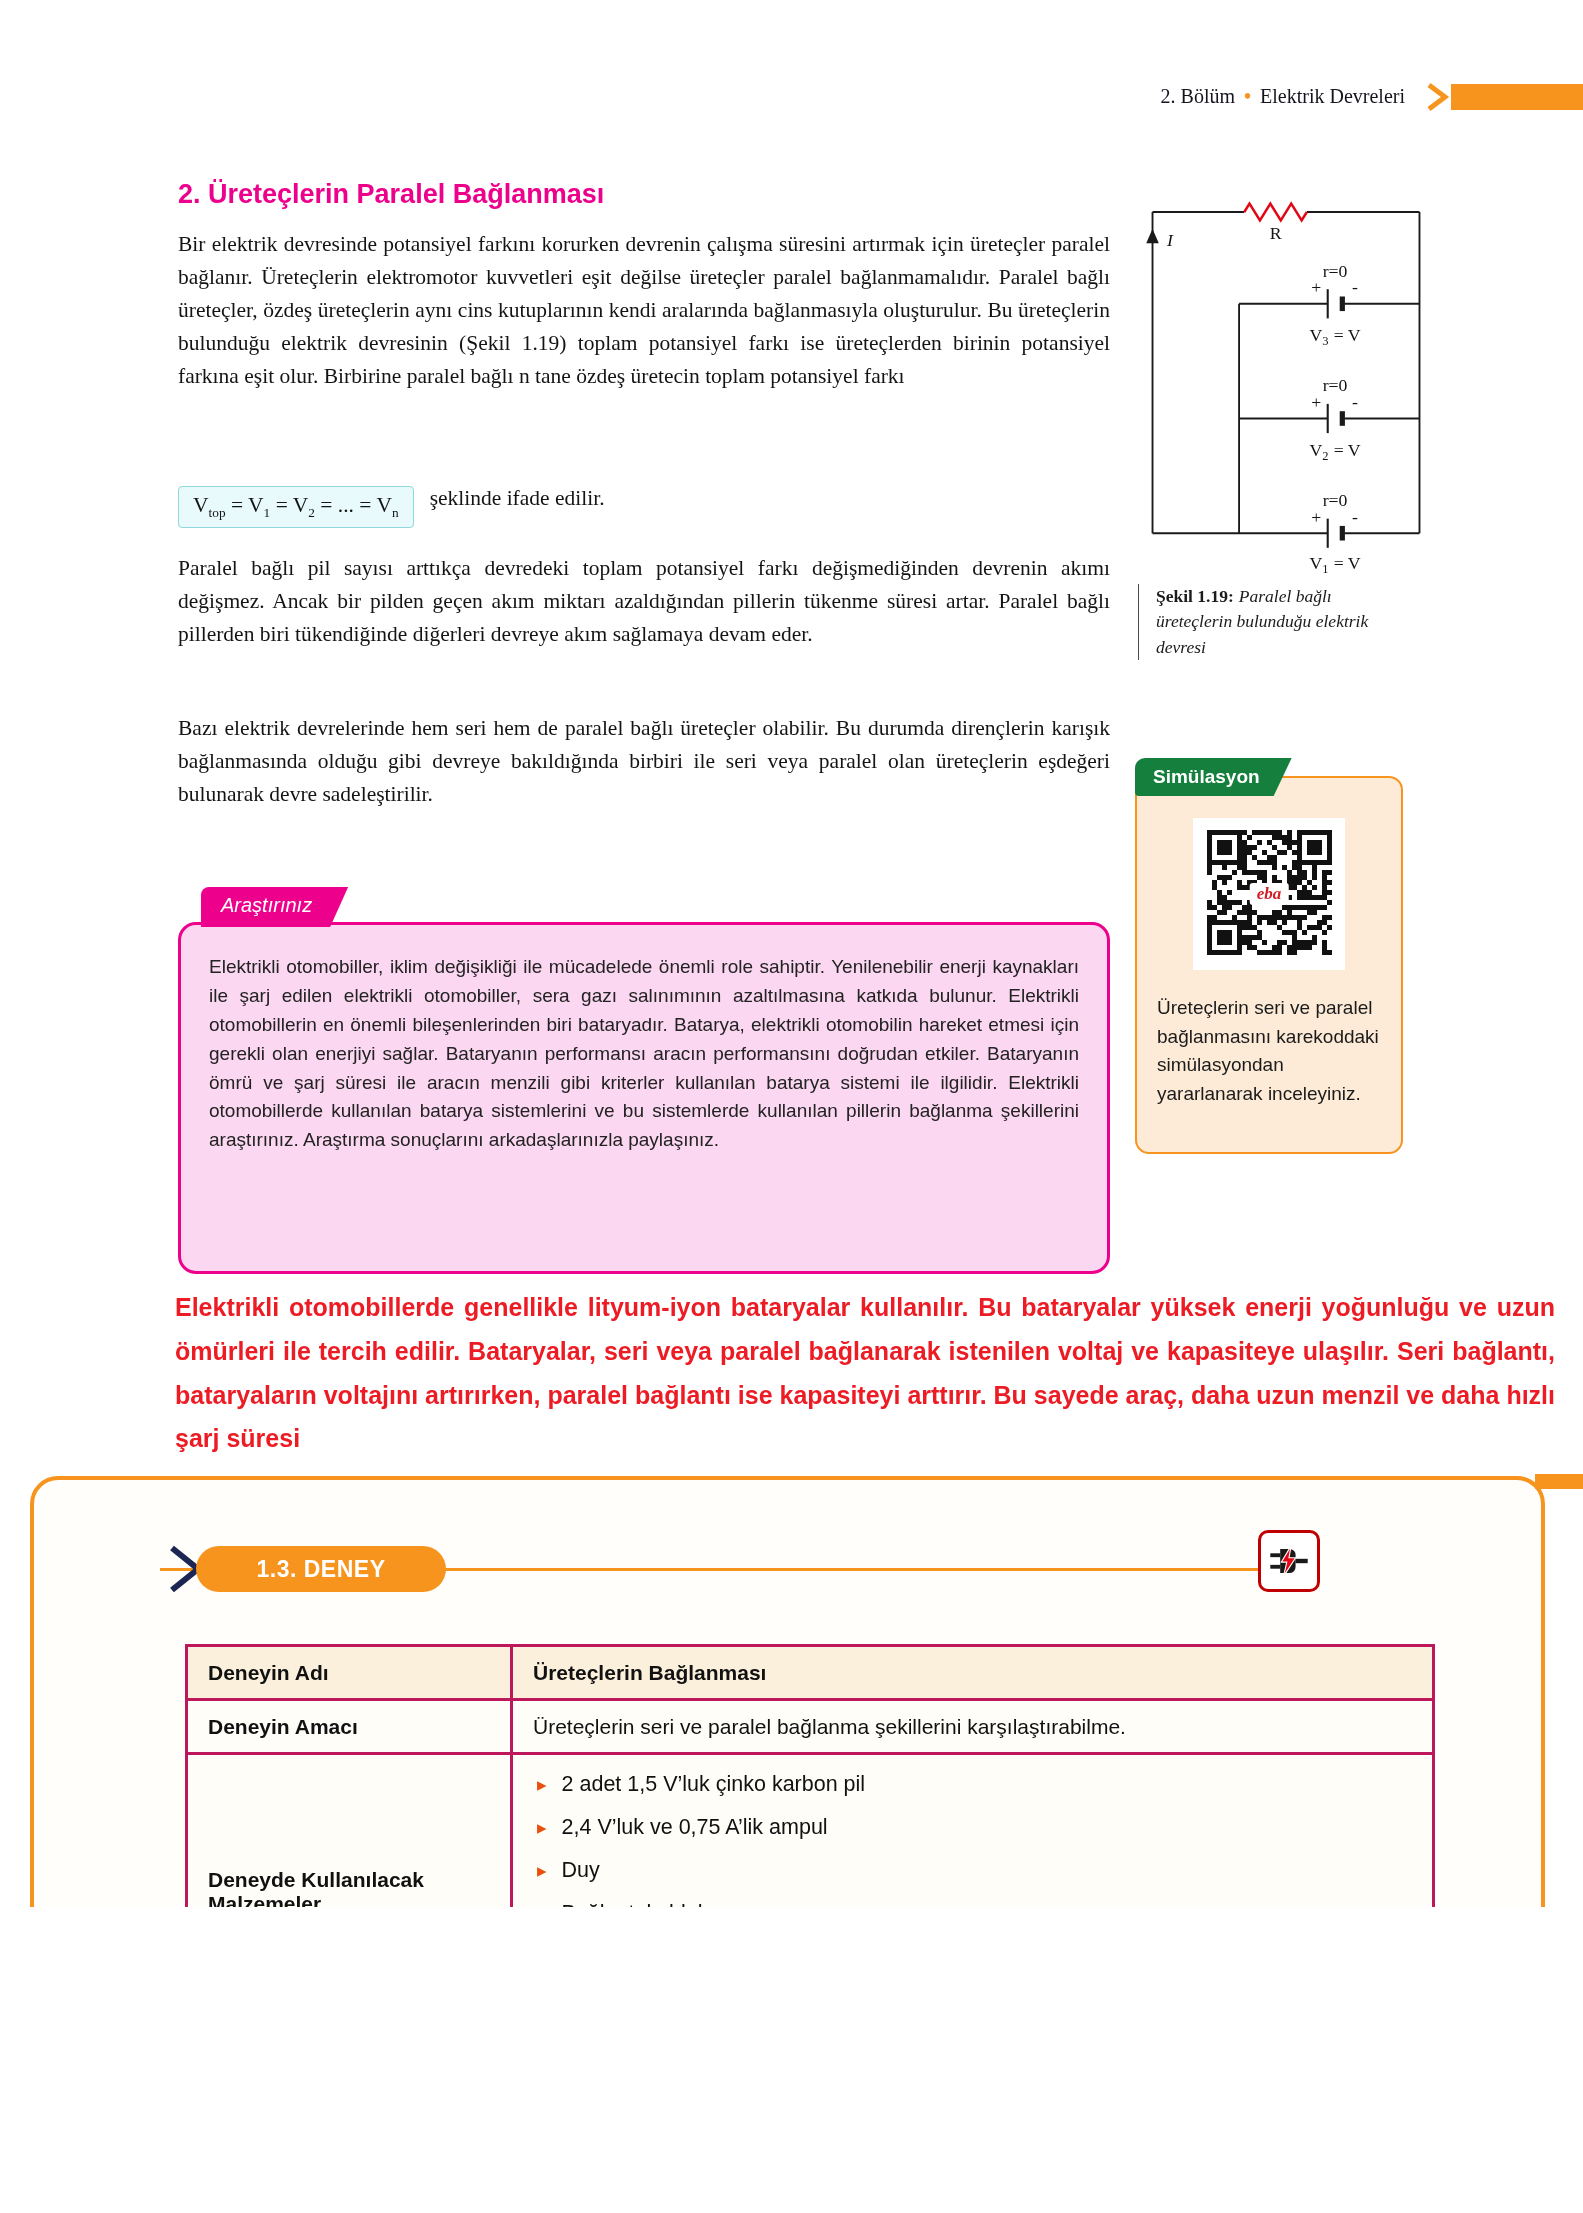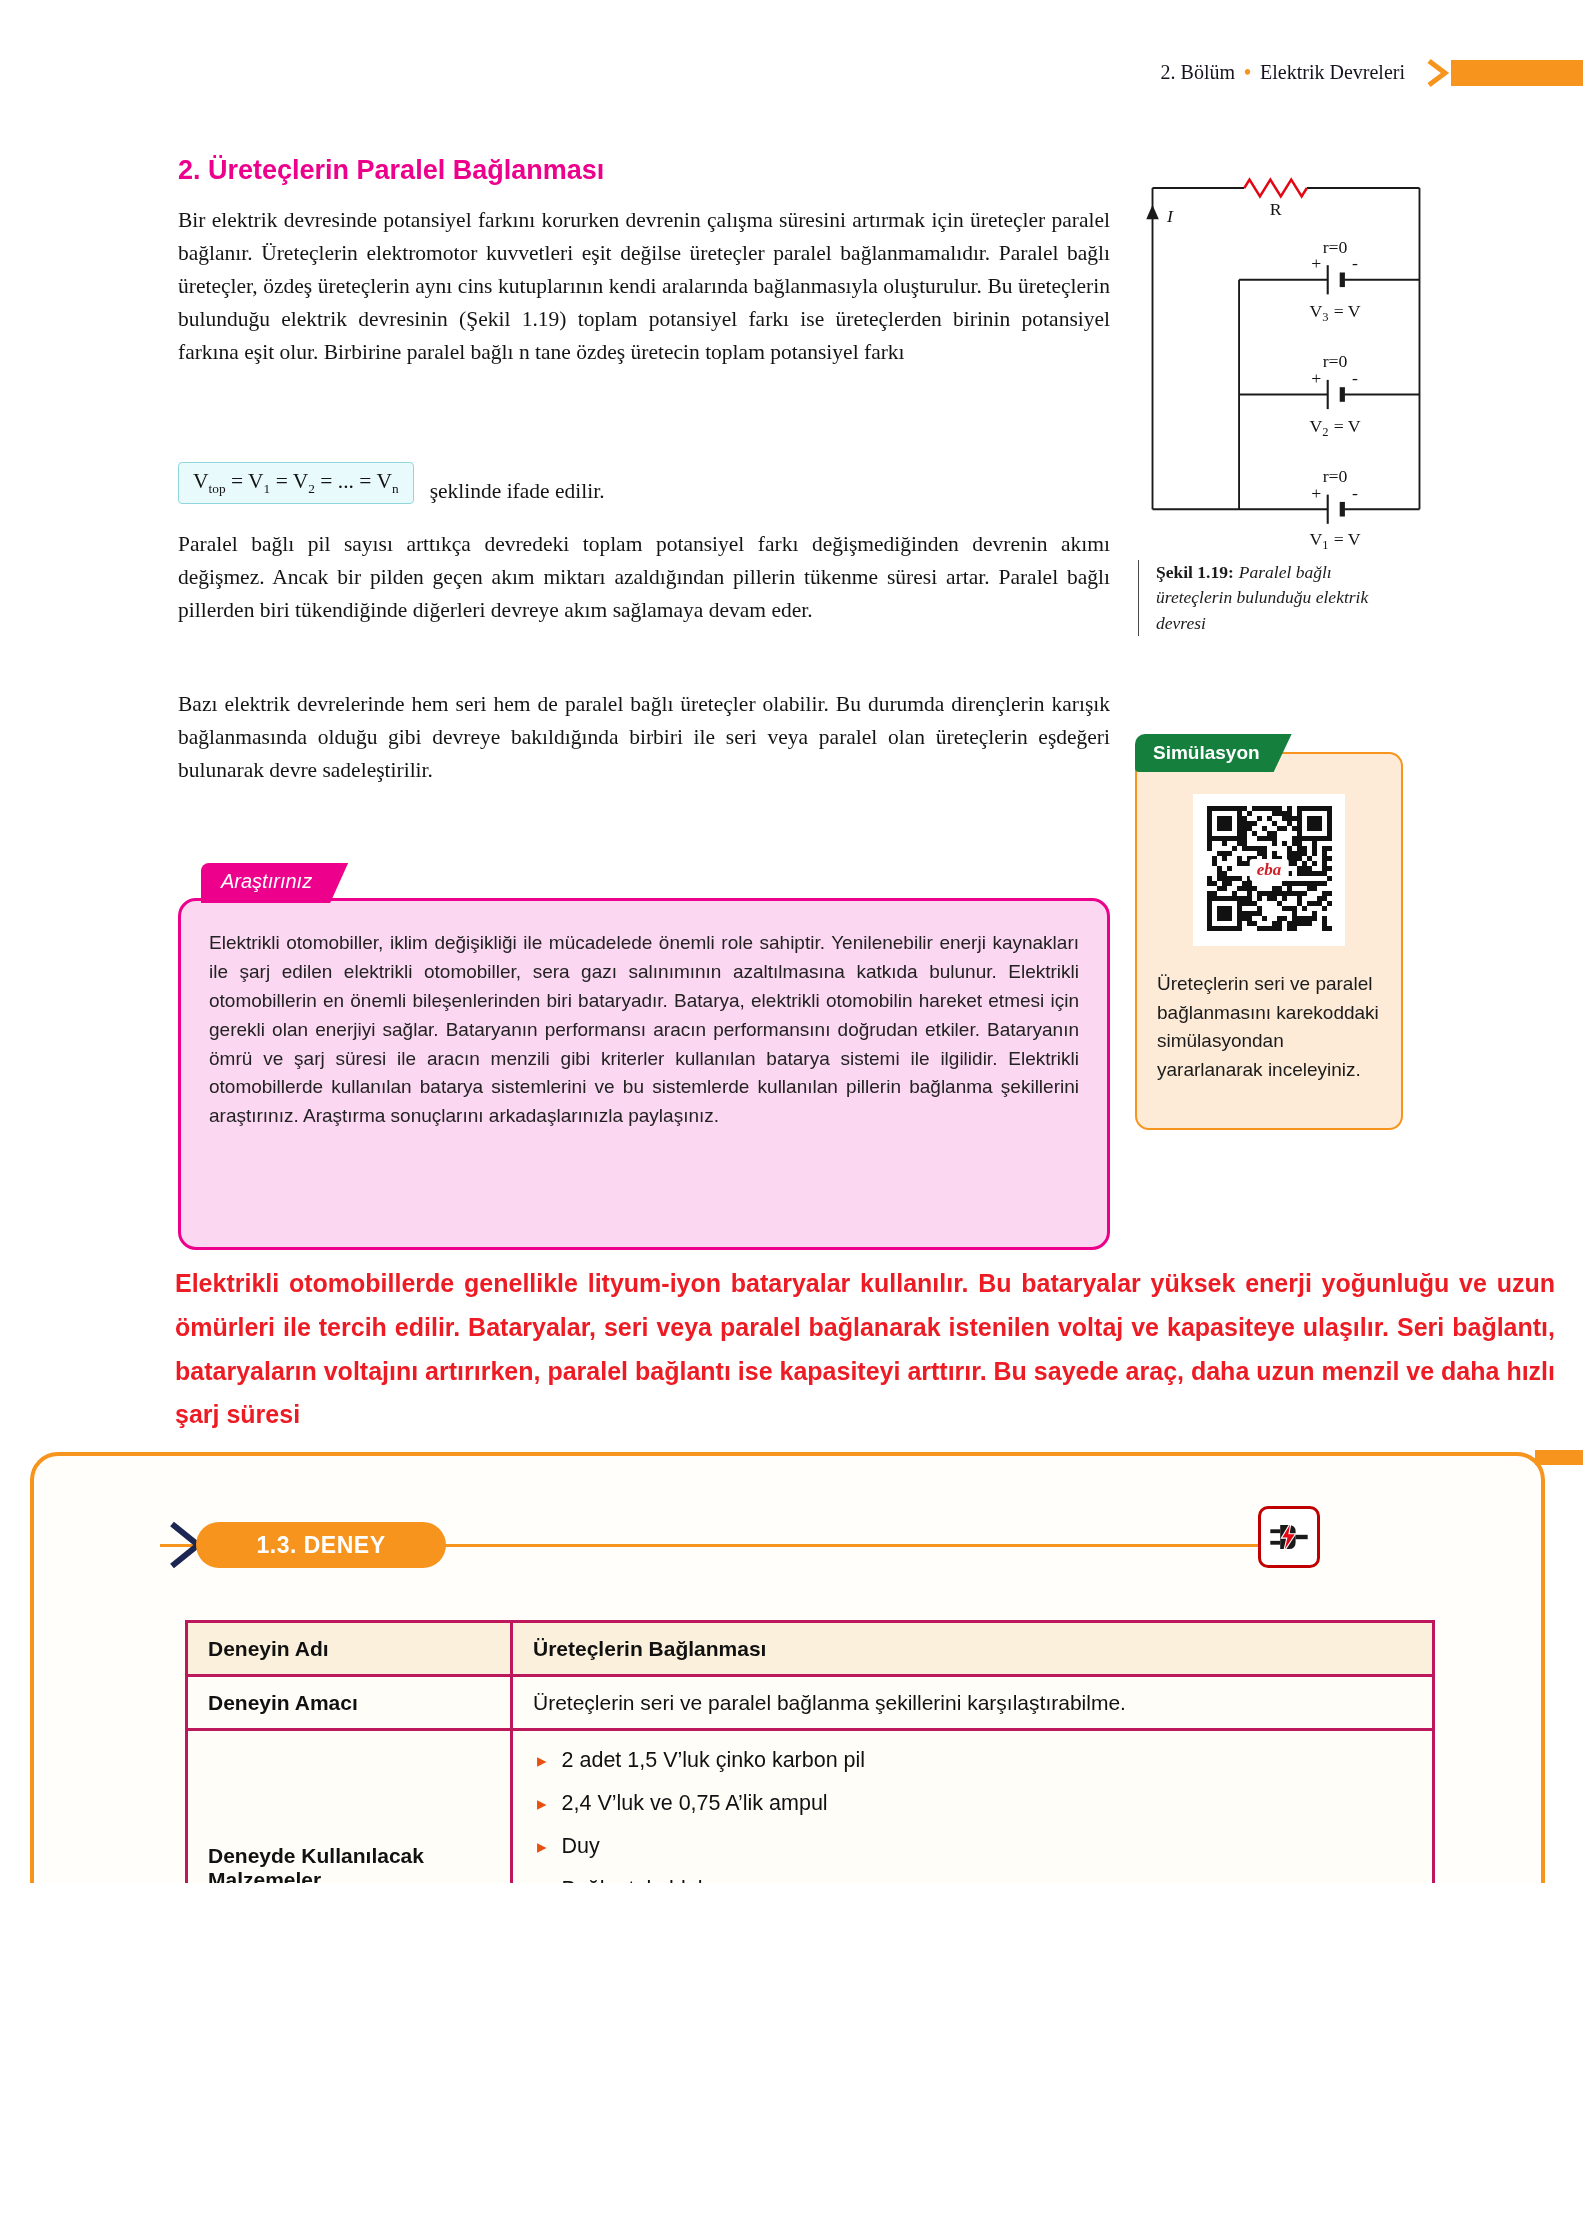--- a/index.html
+++ b/index.html
@@ -1,33 +1,33 @@
 <!DOCTYPE html>
 <html lang="tr"><head>
 <meta charset="utf-8">
 <style>
   * { margin:0; padding:0; box-sizing:border-box; }
   html,body { background:#ffffff; }
   .page { position:relative; width:1583px; height:1883px; background:#fff; overflow:hidden;
-          font-family:"Liberation Serif", serif; color:#141414; }
+          font-family:"Liberation Serif", serif; color:#141414;margin-top:24px; }
 
   
   .chapter-header { position:absolute; top:61px; right:178px;
 phen    font-family:"Liberation Sans", sans-serif; font-size:20px; color:#14141e; }
   .chapter-header .dot { color:#F7941D; margin:0 9px; font-weight:700; }
   .header-deco { position:absolute; top:56px; right:0; width:162px; height:34px; }
 
   
   .page-title { position:absolute; top:155px; left:178px;
     font-family:"Liberation Sans", sans-serif; font-size:27px; font-weight:700; color:#EC008C; }
   .body-par { position:absolute; left:178px; width:932px; font-size:21.5px; line-height:1.53;
     text-align:justify; hyphens:auto; color:#141414; }
   #para1 { top:204px; } #para2 { top:528px; } #para3 { top:688px; }
 
-  .formula-row { position:absolute; top:462px; left:178px; display:flex; align-items:flex-end; }
+  .formula-row { position:absolute; top:462px; left:178px; display:flex; align-items:flex-start; }
   .formula-box { background:#E9FAFC; border:1.5px solid #8FD6DF; border-radius:4px;
     padding:6px 14px; font-size:21.5px; white-space:pre-wrap; }
   .formula-box sub { font-size:0.62em; }
   .formula-suffix { margin-left:16px; font-size:21.5px; }
 
   
   .circuit { position:absolute; top:165px; left:1140px; width:292px; height:386px; }
   .circuit text { font-family:"Liberation Serif", serif; fill:#141414; font-size:17px; }
   .fig-caption { position:absolute; top:560px; left:1138px; width:268px;
     font-family:Liberation Serif, serif; font-size:17.5px; line-height:1.45; color:#1b1b1b;

